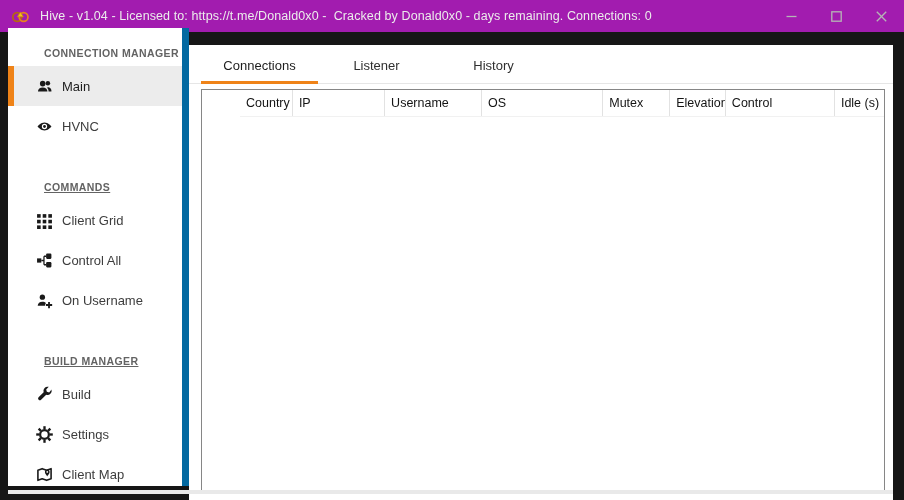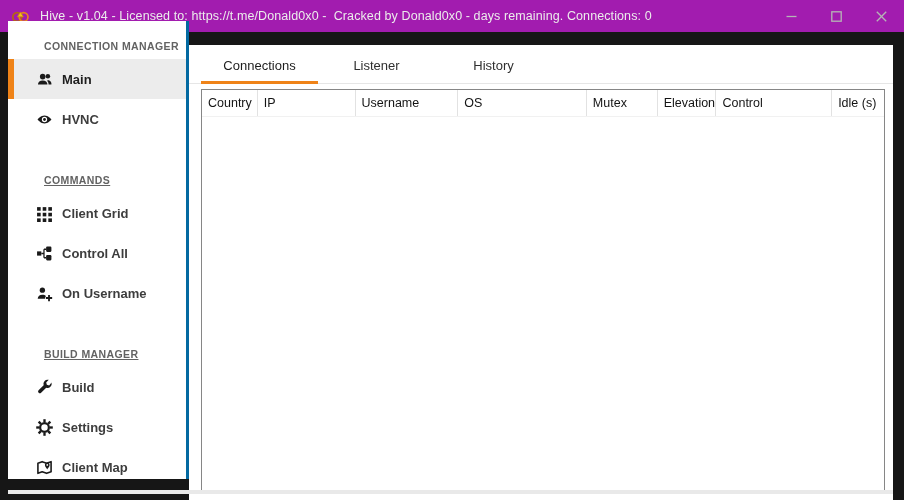--- a/index.html
+++ b/index.html
@@ -26,42 +26,41 @@
     position: absolute; right: 0; top: 0; height: 32px; display: flex;
   }
   .win-btn {
     width: 45px; height: 32px; display: flex; align-items: center; justify-content: center;
     cursor: default;
   }
   .win-btn svg { stroke: #b5b5b5; stroke-width: 1.3; }
 
   
   .sidebar {
-    position: absolute; left: 8px; top: 21px; width: 181px; height: 458px;
-    background: #ffffff; border-right: 3px solid #0369a1;
+    position: absolute; left: 8px; top: 28px; width: 181px; height: 458px;
+    background: #ffffff; border-right: 7px solid #0369a1;
   }
   .content {
     position: absolute; left: 189px; top: 45px; width: 704px; height: 458px;
     background: #ffffff;
   }
   .bottom-strip {
     position: absolute; left: 8px; top: 490px; width: 885px; height: 4px;
     background: #e9e9e9;
   }
 
   
   .section-label {
     padding: 0 0 0 36px; margin-top: 18px; height: 20px; line-height: 14px;
     font-size: 10.5px; font-weight: bold; color: #636363; letter-spacing: 0.4px;
   }
   .section-label.gap { margin-top: 34px; text-decoration: underline; }
   .side-item {
     height: 40px; display: flex; align-items: center; position: relative;
     cursor: default;
-    font-weight: bold;
   }
   .side-item .icon { margin-left: 28px; width: 17px; height: 17px; display: flex; align-items: center; justify-content: center; }
   .side-item .label { margin-left: 9px; font-size: 13px; color: #3d3d3d; }
   .side-item.selected { background: #ececec; }
   .side-item.selected::before {
     content: ""; position: absolute; left: 0; top: 0; width: 6px; height: 40px;
     background: #ef8318;
   }
   .side-item.selected .label { color: #1e1e1e; }
   .icon svg .ink { fill: #1a1a1a; }
@@ -74,21 +73,21 @@
   }
   .tab {
     width: 117px; height: 26px; display: flex; align-items: flex-start; justify-content: center;
     font-size: 13px; color: #2f2f2f; cursor: default;
   }
   .tab.active { border-bottom: 3px solid #ef8318; color: #1c1c1c; }
 
   
   .table-frame {
     position: absolute; left: 12px; top: 44px; width: 684px; height: 402px;
-    border: 1px solid #868686; background: #ffffff;
+    border: 1px solid #868686; background: #ffffff; padding-left: 38px;
   }
   .thead { display: flex; height: 27px; border-bottom: 1px solid #f1f1f1; }
   .th {
     font-size: 12.5px; color: #141414; padding: 6px 0 0 6px;
     border-right: 1px solid #e2e2e2; overflow: hidden; white-space: nowrap;
     cursor: default;
   }
   .th:last-child { border-right: none; }
   .tbody { height: 373px; }
 </style>

